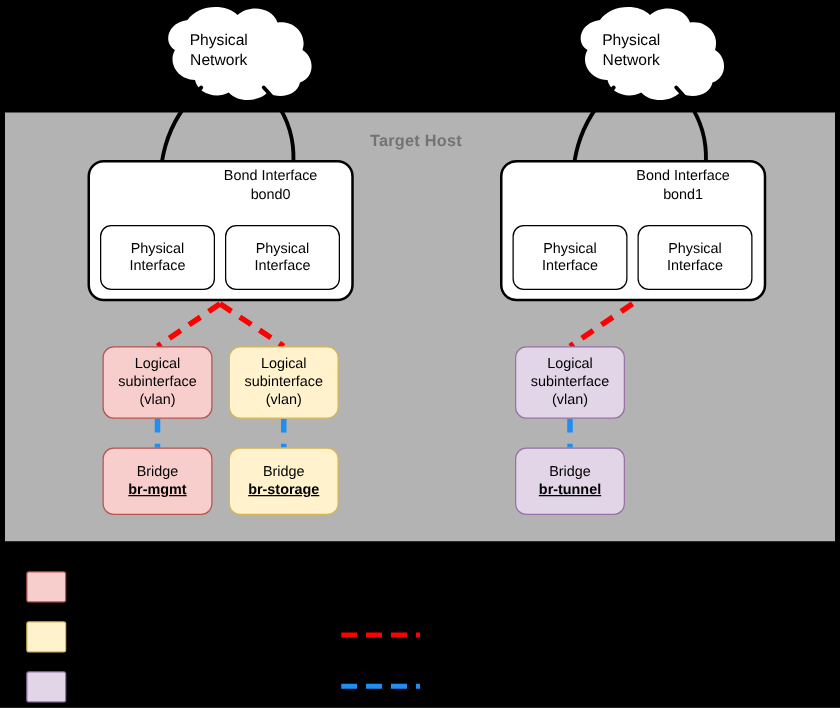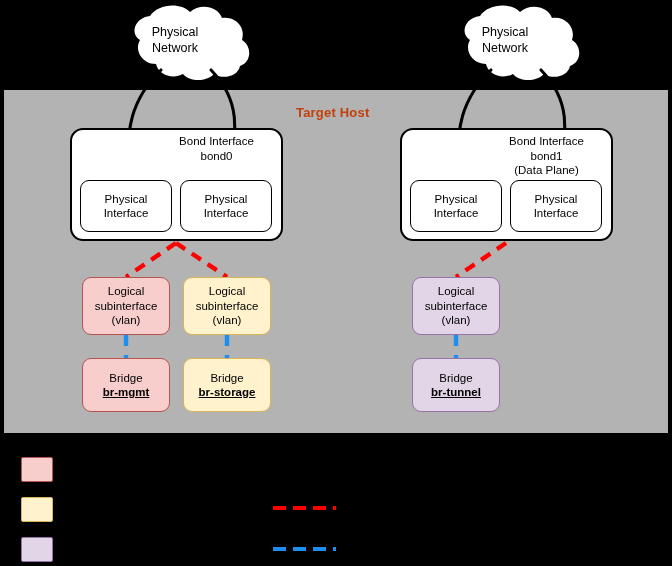--- a/index.html
+++ b/index.html
@@ -31,21 +31,21 @@
     width: 664px;
     height: 343px;
     background: #b3b3b3;
   }
   .host-title {
     position: absolute;
     left: 296px;
     top: 105px;
     font-size: 13px;
     font-weight: bold;
-    color: #c2410c;
+    color: #737373;
     letter-spacing: 0.2px;
     white-space: nowrap;
   }
 
   
   .cloud-label {
     position: absolute;
     text-align: center;
     font-size: 12.5px;
     color: #000000;
@@ -246,21 +246,20 @@
     <div>
       <div>Physical</div>
       <div>Interface</div>
     </div>
   </div>
 
   <div class="bond-box" id="bond-box-1"></div>
   <div class="bond-title" style="left:400px; top:134px; width:213px;">
     <div>Bond Interface</div>
     <div class="bond-name">bond1</div>
-    <div>(Data Plane)</div>
   </div>
   <div class="phy-box" id="phy-1-a">
     <div>
       <div>Physical</div>
       <div>Interface</div>
     </div>
   </div>
   <div class="phy-box" id="phy-1-b">
     <div>
       <div>Physical</div>

